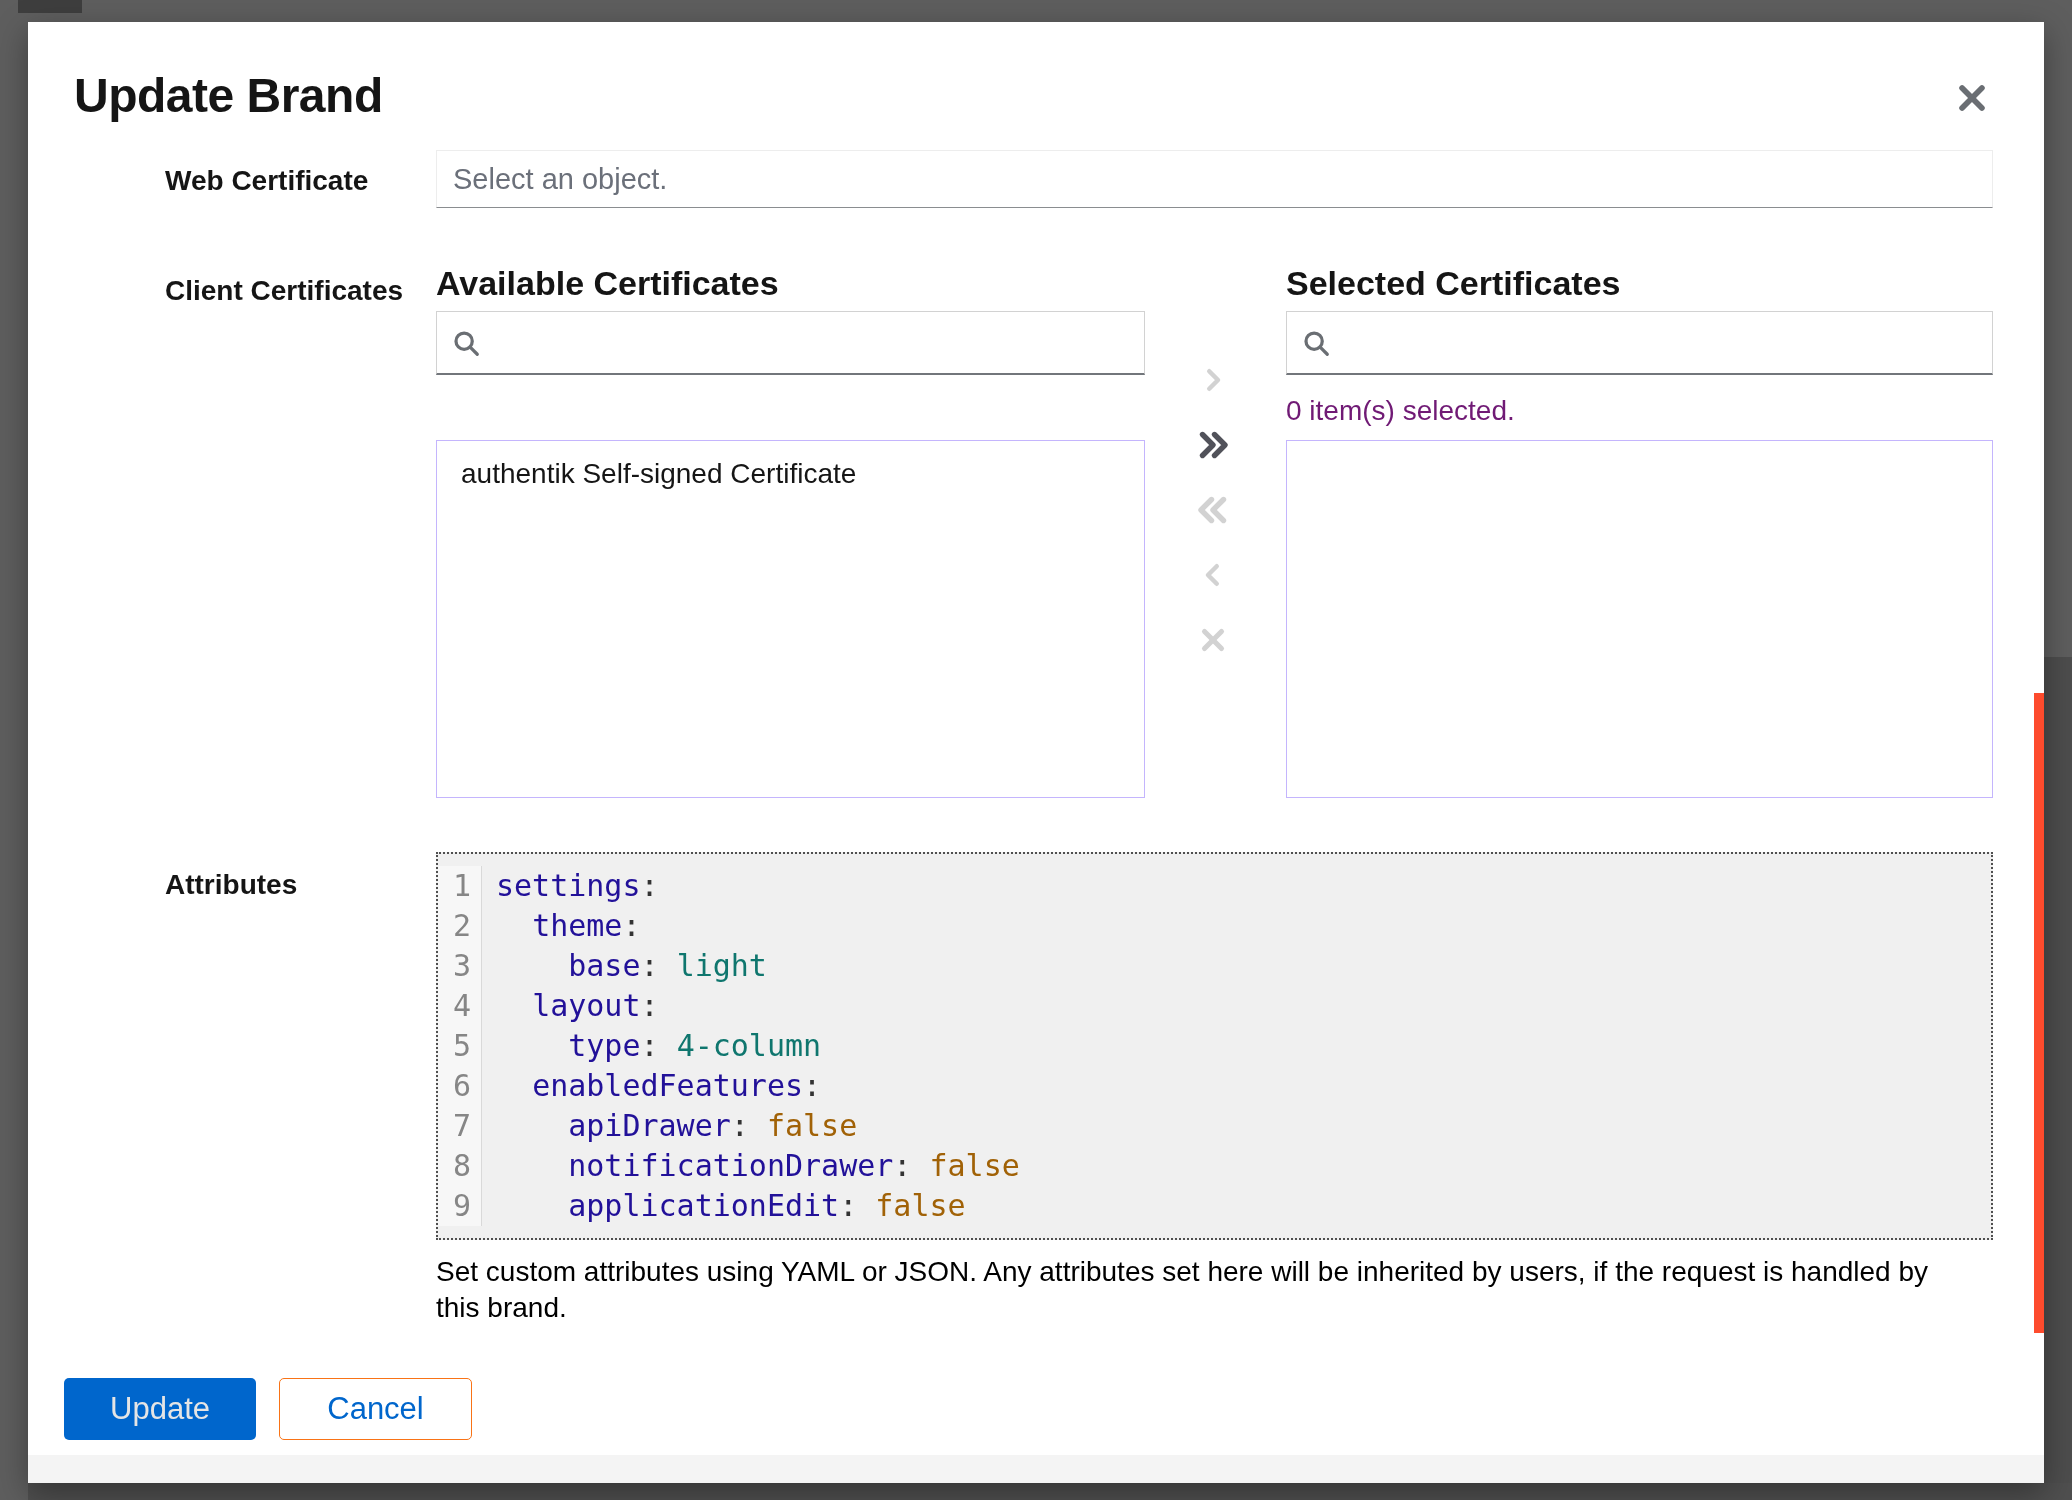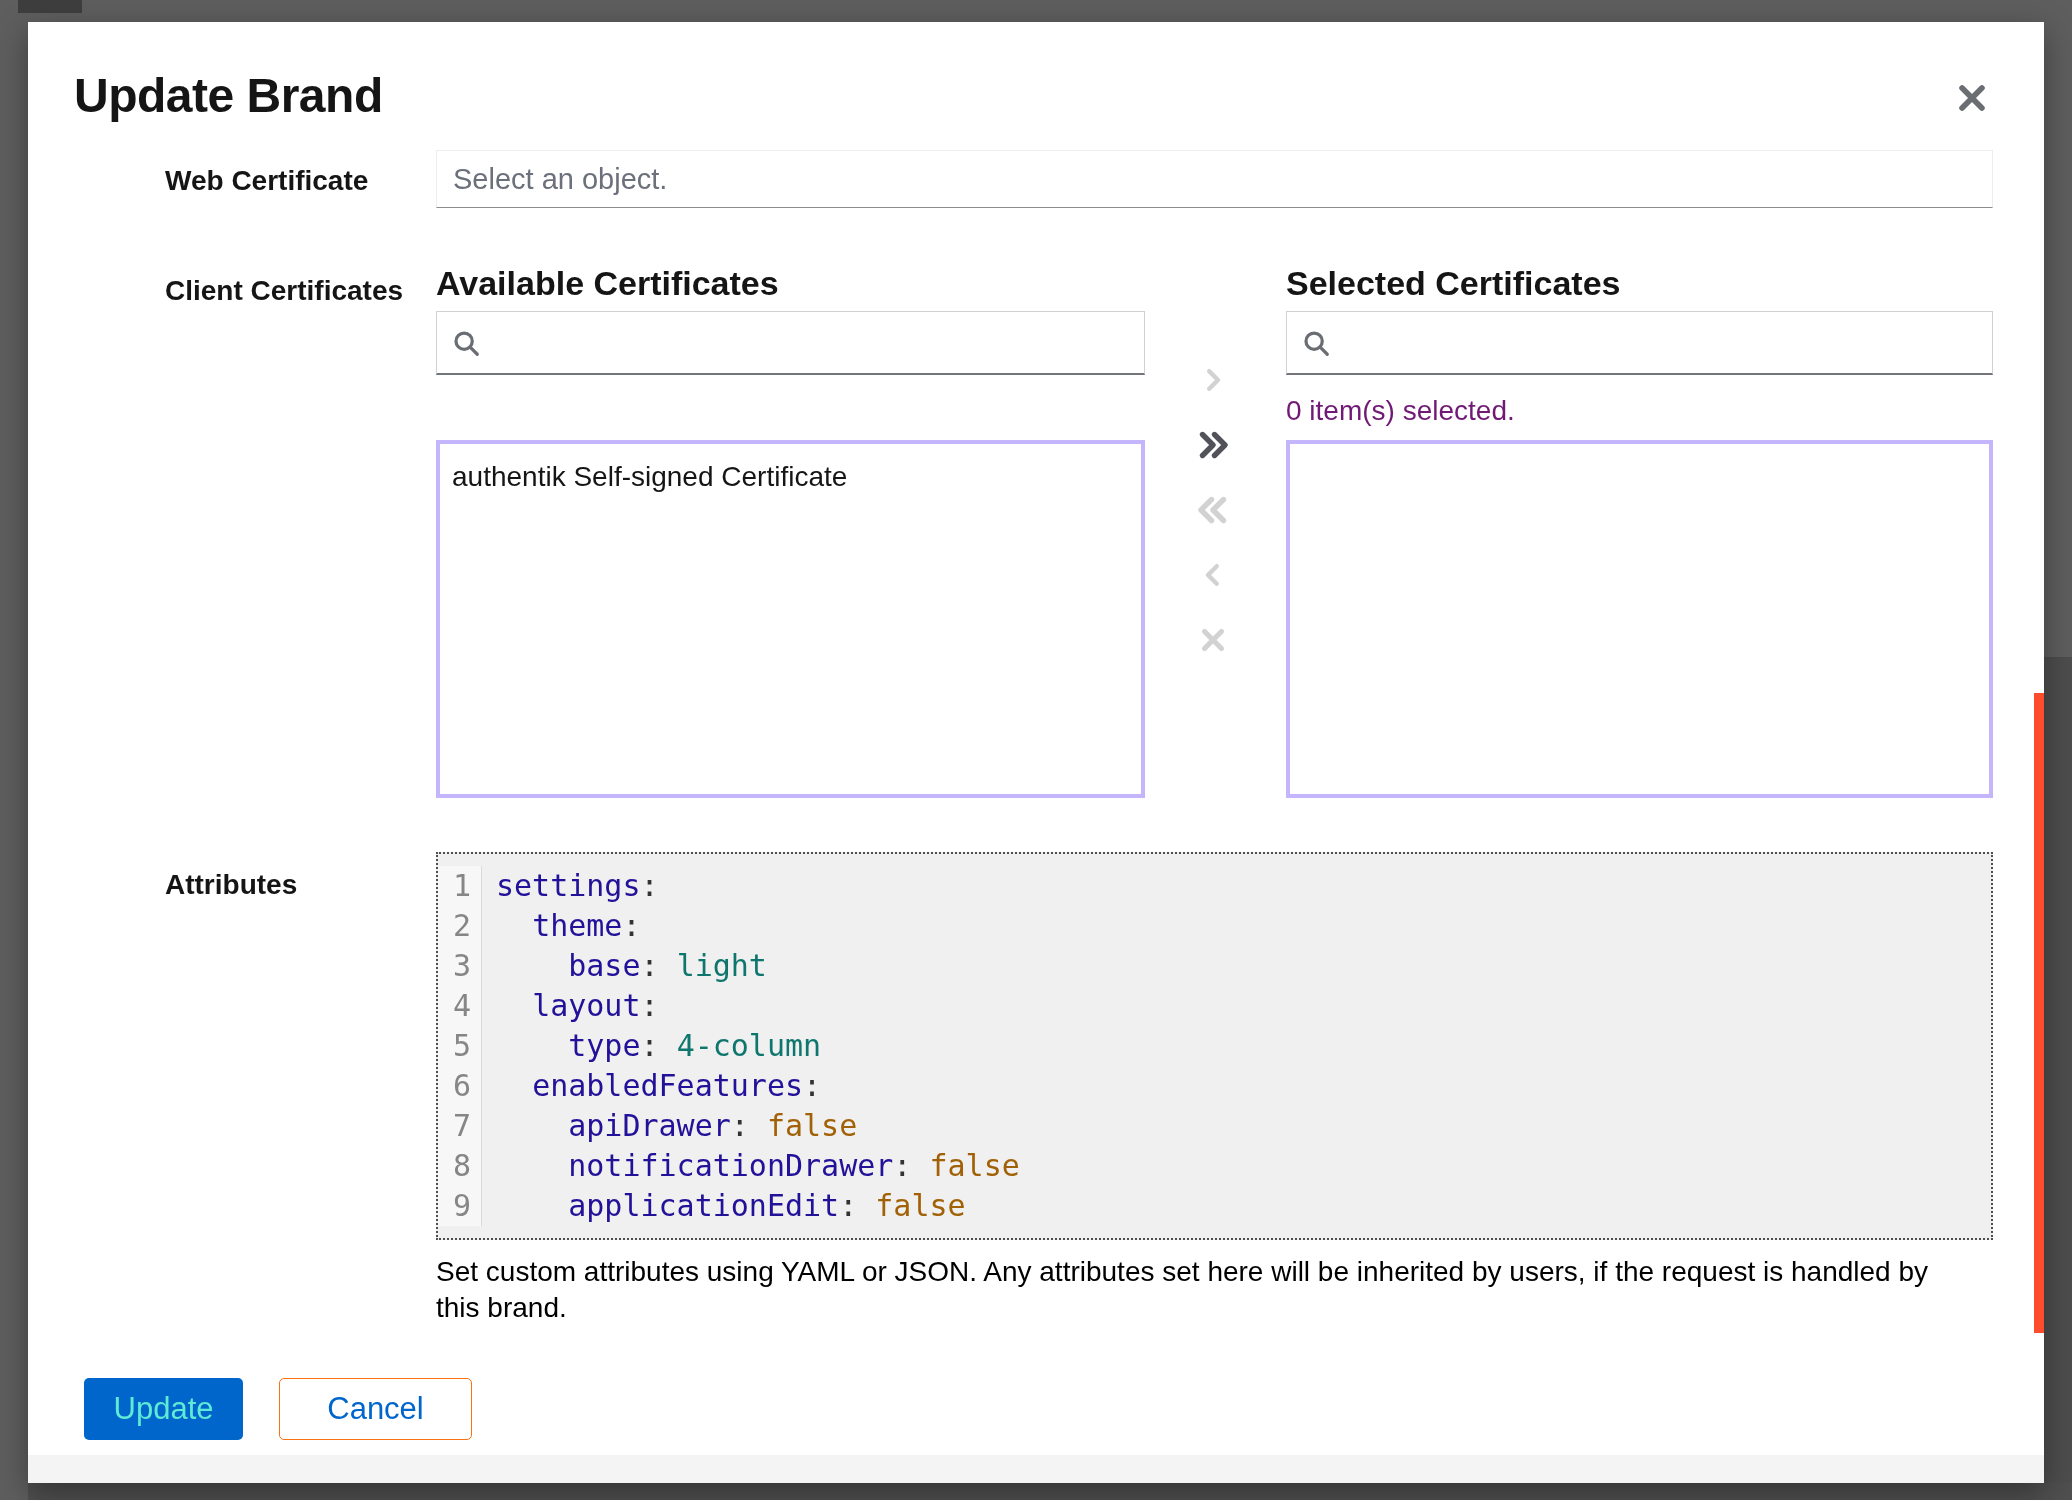--- a/index.html
+++ b/index.html
@@ -63,21 +63,21 @@
     flex:1;border:none;outline:none;font-size:28px;color:#151515;background:transparent;
     font-family:"Liberation Sans", sans-serif;min-width:0;
   }
 
   .status-selected{
     position:absolute;left:1258px;top:372px;font-size:28px;color:#701a75;line-height:34px;
   }
 
   .dual-list{
     position:absolute;top:418px;height:358px;box-sizing:border-box;
-    border:4px solid #c4b5fd;background:#fff;margin:0;padding:6px 0;list-style:none;
+    border:1px solid #c4b5fd;background:#fff;margin:0;padding:6px 12px;list-style:none;
   }
   .dl-left{left:408px;width:709px;}
   .dl-right{left:1258px;width:707px;}
   .dual-list li{
     padding:10px 12px;font-size:28px;color:#151515;line-height:34px;cursor:pointer;
   }
 
   .transfer-col{position:absolute;left:1159px;top:332px;width:52px;}
   .transfer-btn{
     width:52px;height:52px;margin:0 0 13px 0;background:none;border:none;padding:0;cursor:pointer;
@@ -107,21 +107,21 @@
   .help-text{
     position:absolute;left:408px;top:1232px;width:1500px;font-size:28px;color:#000000;line-height:36px;
   }
 
   
   .btn{
     position:absolute;top:1356px;height:62px;box-sizing:border-box;border-radius:5px;
     font-family:"Liberation Sans", sans-serif;font-size:31px;cursor:pointer;
     display:flex;align-items:center;justify-content:center;
   }
-  .btn-primary{left:56px;width:159px;background:#0066cc;border:none;color:#5eead4;}
+  .btn-primary{left:36px;width:192px;background:#0066cc;border:none;color:#e5e5e5;}
   .btn-secondary{left:251px;width:193px;background:#ffffff;border:1px solid #f97316;color:#0066cc;}
 
   .bottom-strip{position:absolute;left:0;bottom:0;width:100%;height:28px;background:#f4f4f4;}
   .scroll-thumb{position:absolute;right:0;top:671px;width:10px;height:640px;background:#fd4b2d;}
 </style>
 </head>
 <body>
 
 <div class="backdrop-chip"></div>
 <div class="backdrop-right"></div>

